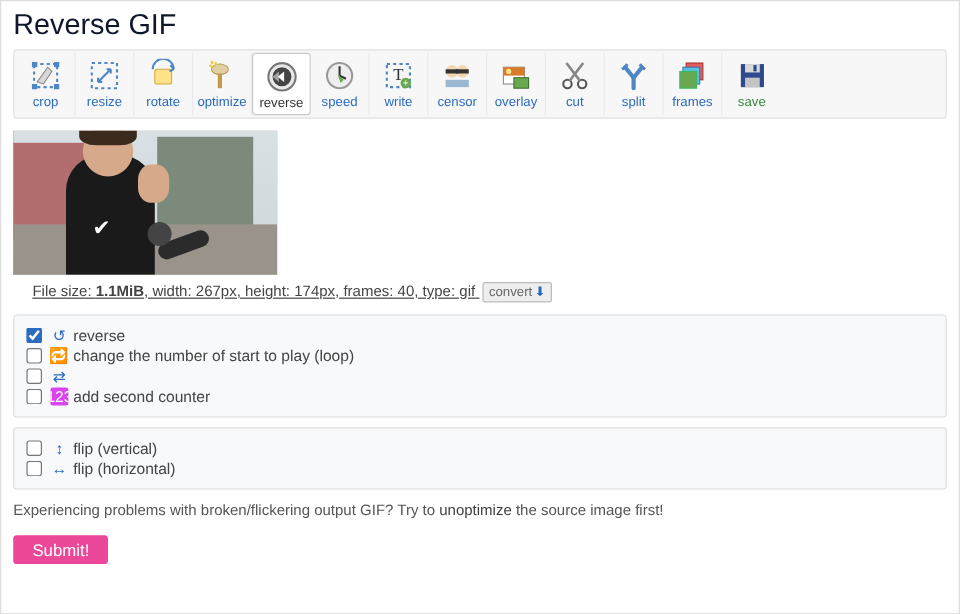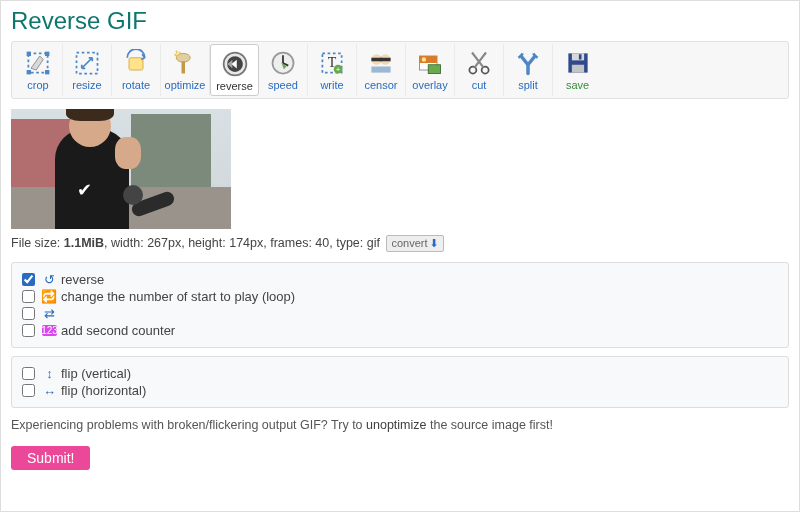--- a/index.html
+++ b/index.html
@@ -6,21 +6,21 @@
   body {
     margin: 0; padding: 0;
     font-family: -apple-system, BlinkMacSystemFont, "Segoe UI", Arial, sans-serif;
     font-size: 13px; color: #333;
     width: 800px; height: 512px;
     background: #fff;
     border: 1px solid #ddd;
   }
   .wrap { padding: 6px 10px 10px 10px; }
   h1 {
-    font-size: 24px; font-weight: 400; color: #0f766e;
+    font-size: 24px; font-weight: 400; color: #0f172a;
     margin: 0 0 6px 0; padding: 0;
   }
   .toolbar {
     display: flex; gap: 0px;
     border: 1px solid #e0e0e0;
     background: #f7f7f7;
     border-radius: 3px;
     margin-bottom: 10px;
     padding: 2px;
   }
@@ -35,21 +35,21 @@
   .tool.save-label { color: #3a8a3a; }
   .tool .ic {
     display: flex; align-items: center; justify-content: center;
     height: 30px; margin-bottom: 1px;
   }
   .tool svg { width: 28px; height: 28px; }
   .preview-img {
     width: 220px; height: 120px; border: 0;
     background: #888; position: relative; overflow: hidden;
   }
-  .fileinfo { margin: 6px 0 10px 0; color: #444; font-size: 12.5px; }
+  .fileinfo { margin: 6px 0 10px 16px; color: #444; font-size: 12.5px; text-decoration: underline; }
   .convert-btn {
     display: inline-block; border: 1px solid #bbb;
     background: #eee; color: #666; font-size: 11px;
     padding: 1px 4px; border-radius: 2px; cursor: pointer;
     margin-left: 3px;
   }
   .convert-btn .down { color: #2a6bbf; margin-left: 2px; font-size:11px; }
   .panel {
     border: 1px solid #ddd; border-radius: 3px;
     background: #f8f9fa; padding: 7px 10px; margin-bottom: 8px;
@@ -205,20 +205,30 @@
       <div class="ic">
         <svg viewBox="0 0 32 32">
             <path d="M16 28 L16 18 L8 8" stroke="#4e86c6" stroke-width="4" fill="none" stroke-linecap="round"></path>
             <path d="M16 18 L24 8" stroke="#4e86c6" stroke-width="4" fill="none" stroke-linecap="round"></path>
             <path d="M8 8 L5 10 M8 8 L10 5" stroke="#4e86c6" stroke-width="3"></path>
             <path d="M24 8 L27 10 M24 8 L22 5" stroke="#4e86c6" stroke-width="3"></path>
           </svg>
       </div>
       <div>split</div>
     </div>
+    <div class="tool">
+      <div class="ic">
+        <svg viewBox="0 0 32 32">
+            <rect x="10" y="4" width="16" height="16" fill="#e25c5c" stroke="#a33"></rect>
+            <rect x="7" y="8" width="16" height="16" fill="#5cc0e2" stroke="#37a"></rect>
+            <rect x="4" y="12" width="16" height="16" fill="#6aa84f" stroke="#3b6"></rect>
+          </svg>
+      </div>
+      <div>frames</div>
+    </div>
     <div class="tool save-label">
       <div class="ic">
         <svg viewBox="0 0 32 32">
             <rect x="5" y="5" width="22" height="22" fill="#2e4a8c"></rect>
             <rect x="9" y="5" width="14" height="8" fill="#d8d8d8"></rect>
             <rect x="17" y="6" width="3" height="6" fill="#2e4a8c"></rect>
             <rect x="9" y="18" width="14" height="9" fill="#c4c4c4"></rect>
           </svg>
       </div>
       <div>save</div>
@@ -254,21 +264,21 @@
       <input type="checkbox" style="">
       <span class="mini" style="color:#2a6bbf">🔁</span>
       <span>change the number of start to play (loop)</span>
     </div>
     <div class="opt">
       <input type="checkbox" style="">
       <span class="mini" style="color:#2a6bbf">⇄</span>
     </div>
     <div class="opt">
       <input type="checkbox" style="">
-      <span class="mini" style="background:#d946ef;color:#fff;font-size:10px;border-radius:2px;padding:0 2px">123</span>
+      <span class="mini" style="background:#d946ef;color:#fff;font-size:13px;border-radius:2px;padding:0 2px">123</span>
       <span>add second counter</span>
     </div>
   </div>
 
   <div class="panel">
     <div class="opt">
       <input type="checkbox" style="">
       <span class="mini" style="color:#2a6bbf">↕</span>
       <span>flip (vertical)</span>
     </div>

